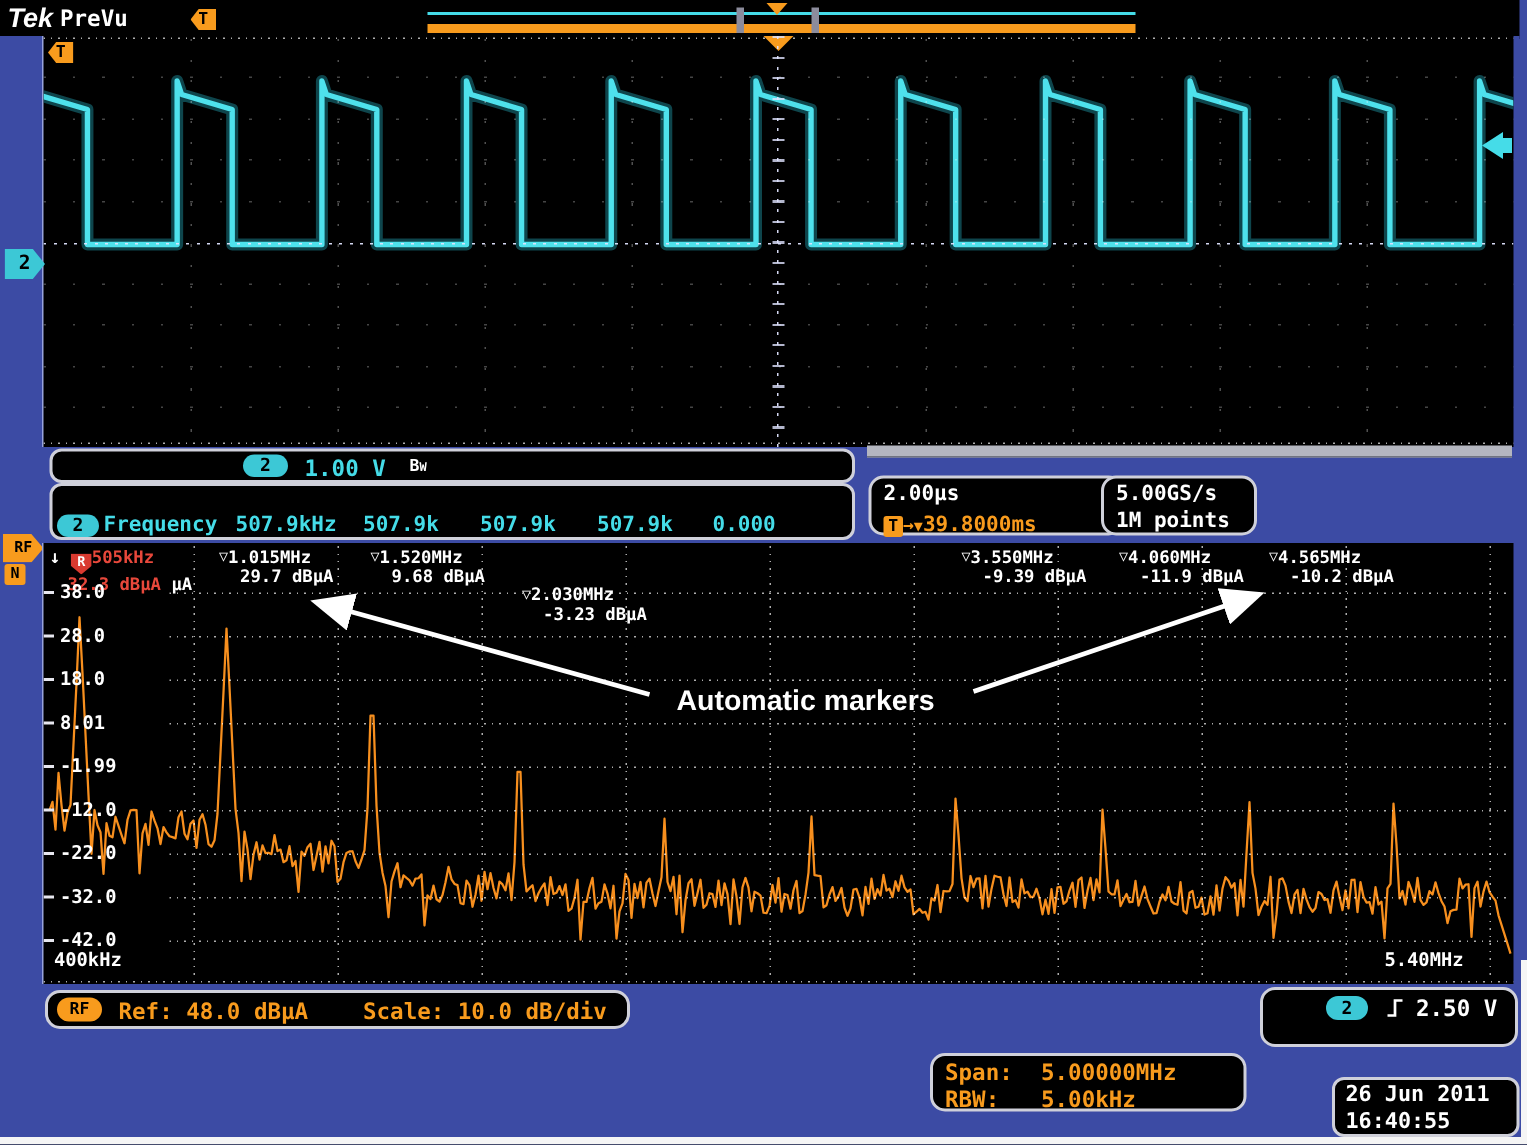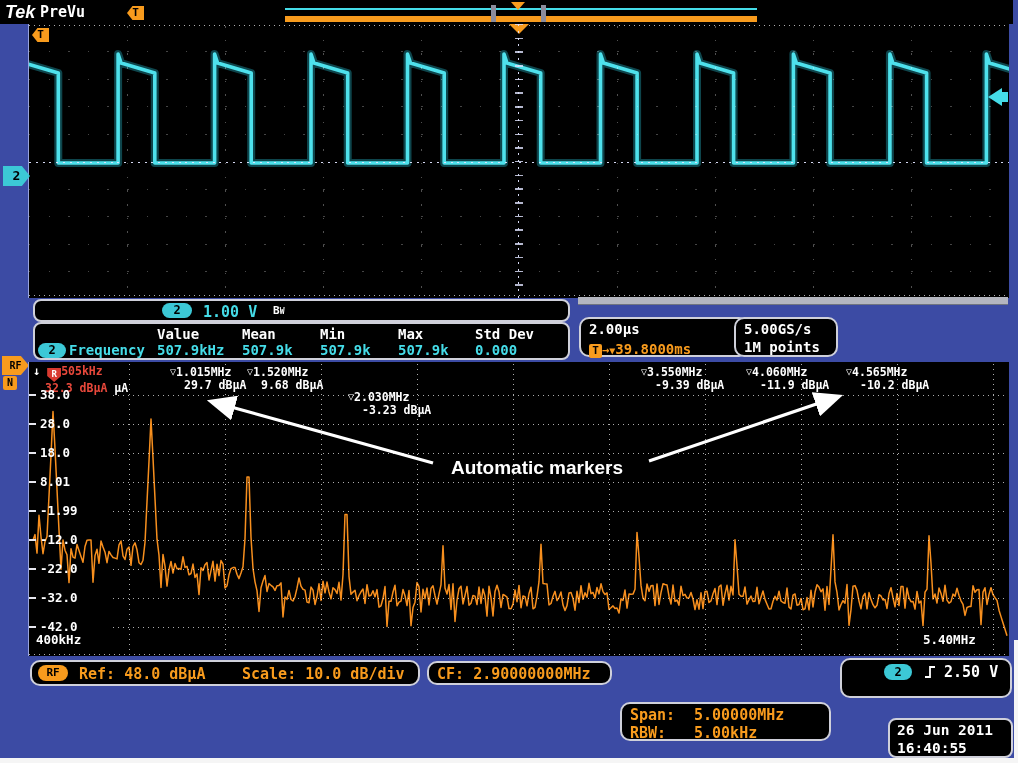--- a/index.html
+++ b/index.html
@@ -84,28 +84,20 @@
 
   <div class="box" style="left:33px;top:299px;width:537px;height:23px;border-radius:8px;">
     <span class="badge" style="position:absolute;left:127px;top:2px;width:30px;height:15px;font-size:12px;line-height:15px;">2</span>
     <span class="abs mono cyan-t" style="left:168px;top:2px;font-size:15px;font-weight:bold;">1.00 V</span>
     <span class="abs white-t" style="left:238px;top:3px;font-size:11px;font-weight:bold;">
       <span>B</span><span style="font-size:8px;">W</span>
     </span>
   </div>
 
   <div class="box" style="left:33px;top:322px;width:537px;height:38px;border-radius:8px;font-weight:bold;">
-    <div class="abs mono white-t" style="left:0;top:2px;width:533px;display:grid;grid-template-columns:122px 85px 78px 78px 77px 93px;font-size:14px;">
-      <span></span>
-      <span>Value</span>
-      <span>Mean</span>
-      <span>Min</span>
-      <span>Max</span>
-      <span>Std Dev</span>
-    </div>
     <div class="abs mono cyan-t" style="left:0;top:18px;width:533px;display:grid;grid-template-columns:122px 85px 78px 78px 77px 93px;font-size:14px;">
       <span style="padding-left:34px;">Frequency</span>
       <span>507.9kHz</span>
       <span>507.9k</span>
       <span>507.9k</span>
       <span>507.9k</span>
       <span>0.000</span>
     </div>
     <span class="badge" style="position:absolute;left:3px;top:19px;width:28px;height:15px;font-size:12px;line-height:15px;">2</span>
   </div>
@@ -132,21 +124,21 @@
 
     <div class="marker" style="left:4px;">
       <div>
         <span class="white-t" style="font-size:12px;">↓</span>
         <span style="display:inline-block;background:#d93a30;color:#fff;width:14px;height:14px;font-size:9px;line-height:12px;text-align:center;clip-path:polygon(0 0,100% 0,100% 58%,50% 100%,0 58%);vertical-align:-2px;">R</span><span class="red-t">505kHz</span>
       </div>
       <div><span class="red-t" style="padding-left:12px;">32.3 dBµA</span>
            <span class="white-t">µA</span></div>
     </div>
 
-    <div class="marker" style="left:117px;margin-left:24px;">
+    <div class="marker" style="left:117px;">
       <div><span class="tri-outline">▽</span><span>1.015MHz</span></div>
       <div class="val">29.7 dBµA</div>
     </div>
     <div class="marker" style="left:218px;">
       <div><span class="tri-outline">▽</span><span>1.520MHz</span></div>
       <div class="val">9.68 dBµA</div>
     </div>
     <div class="marker" style="left:319px;margin-top:25px;">
       <div><span class="tri-outline">▽</span><span>2.030MHz</span></div>
       <div class="val">-3.23 dBµA</div>
@@ -222,26 +214,20 @@
     <span class="abs mono orange-t" style="left:47px;top:3px;font-size:15px;font-weight:bold;">
       <span>Ref:</span>
       <span>48.0 dBµA</span>
     </span>
     <span class="abs mono orange-t" style="left:210px;top:3px;font-size:15px;font-weight:bold;">
       <span>Scale:</span>
       <span>10.0 dB/div</span>
     </span>
   </div>
 
-  <div class="box" style="left:427px;top:661px;width:185px;height:24px;">
-    <span class="abs mono orange-t" style="left:8px;top:2px;font-size:15px;font-weight:bold;">
-      <span>CF:</span>
-      <span>2.90000000MHz</span>
-    </span>
-  </div>
 
   <div class="box" style="left:620px;top:661px;width:211px;height:39px;margin-top:41px;">
     <span class="abs mono orange-t" style="left:8px;top:2px;font-size:15px;font-weight:bold;">Span:</span>
     <span class="abs mono orange-t" style="left:72px;top:2px;font-size:15px;font-weight:bold;">5.00000MHz</span>
     <span class="abs mono orange-t" style="left:8px;top:20px;font-size:15px;font-weight:bold;">RBW:</span>
     <span class="abs mono orange-t" style="left:72px;top:20px;font-size:15px;font-weight:bold;">5.00kHz</span>
   </div>
 
   <div class="box" style="left:840px;top:658px;width:172px;height:40px;">
     <span class="badge" style="position:absolute;left:42px;top:4px;width:28px;height:16px;font-size:12px;line-height:16px;">2</span>

